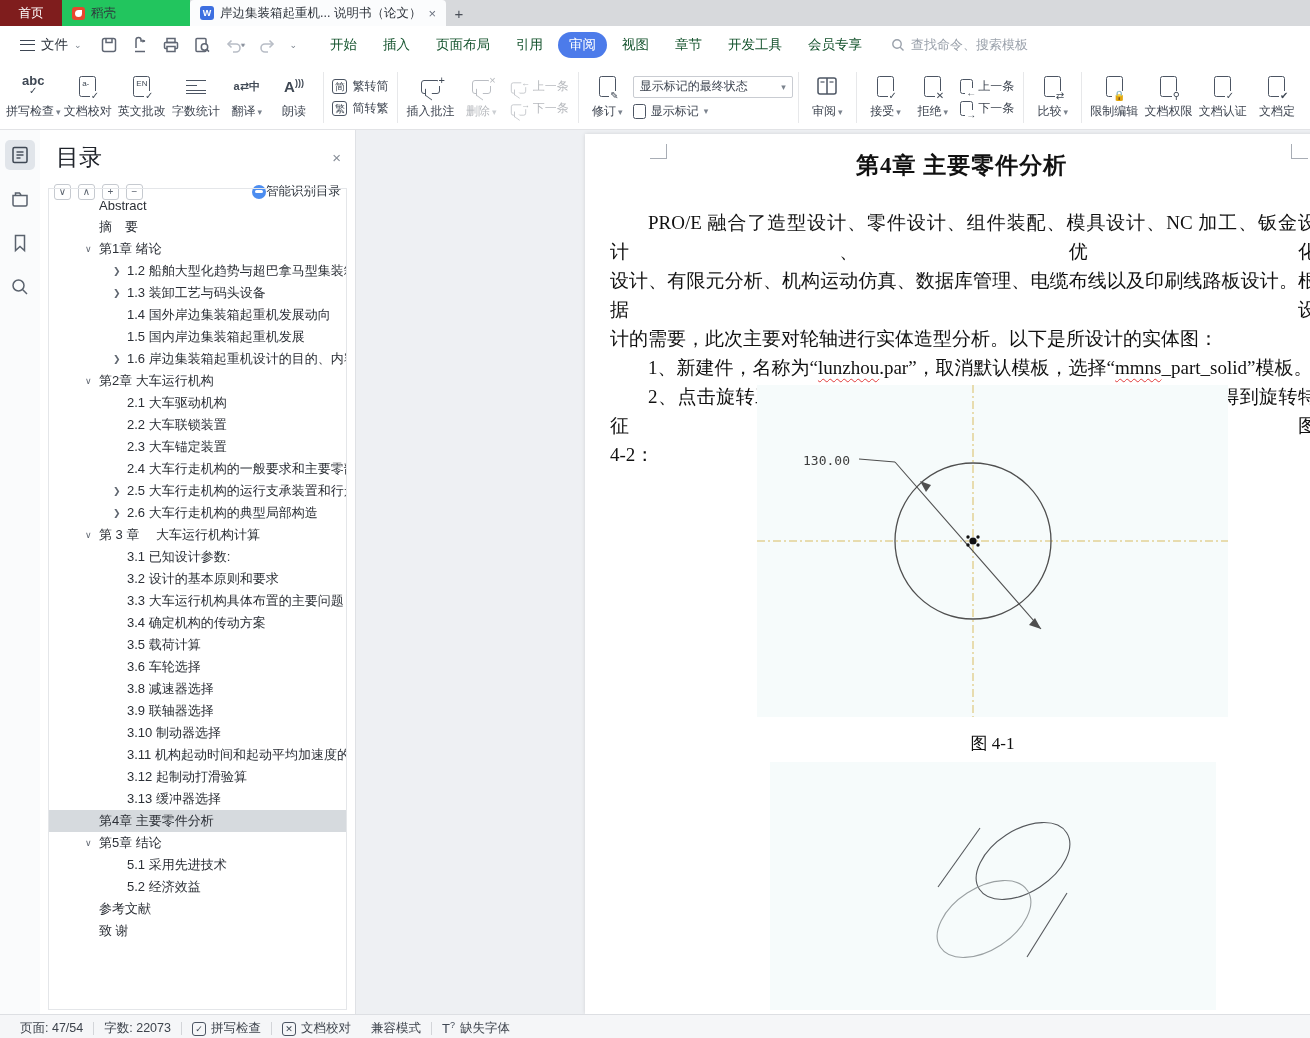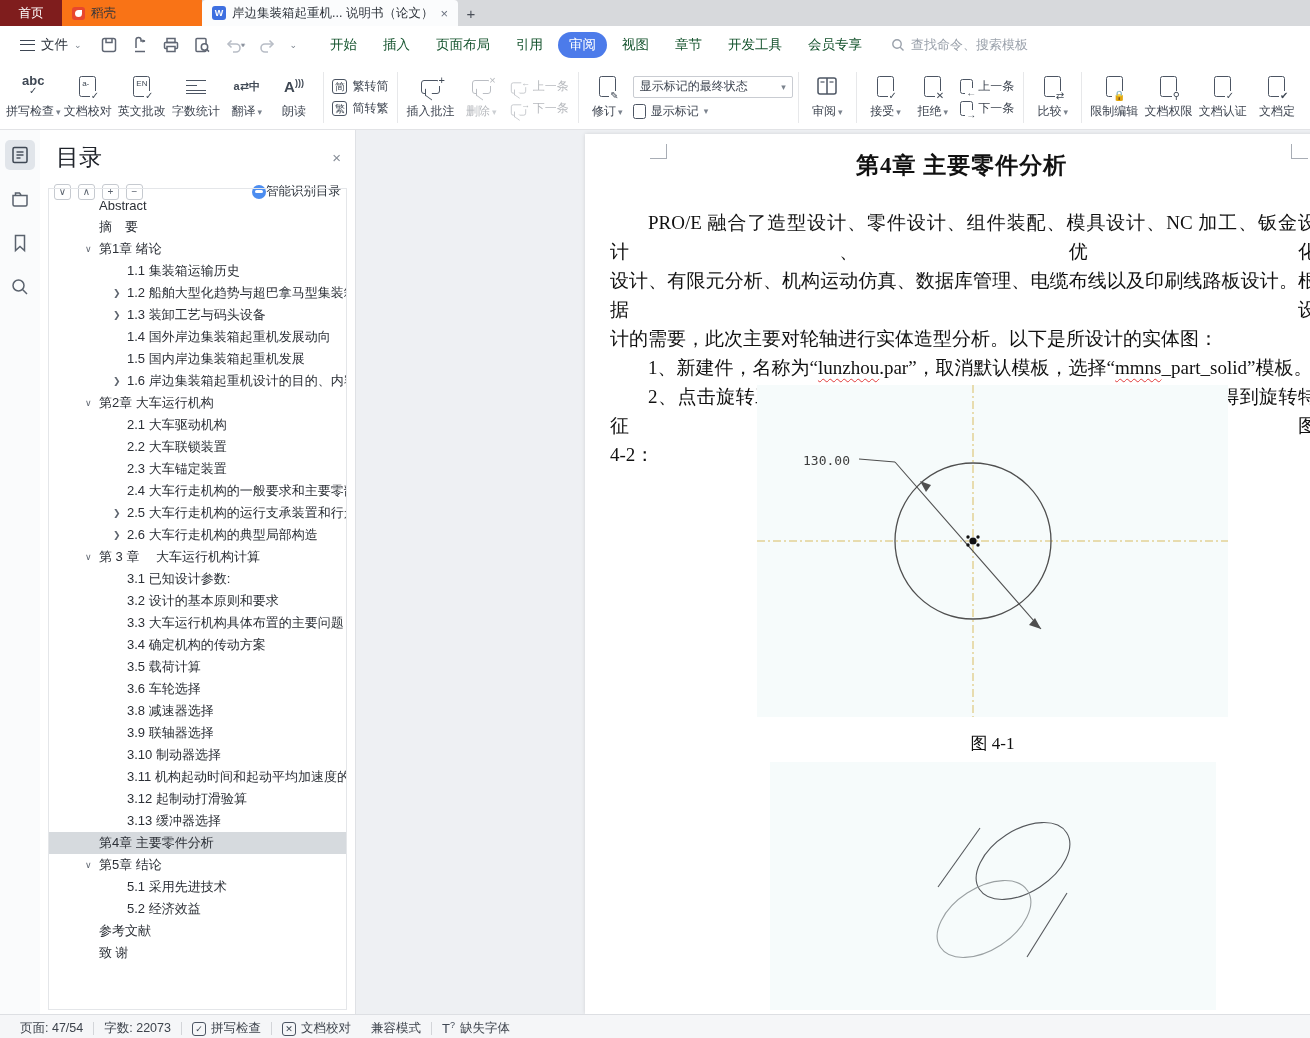--- a/index.html
+++ b/index.html
@@ -3,21 +3,21 @@
 <meta charset="utf-8">
 <style>
   * { margin:0; padding:0; box-sizing:border-box; }
   html,body { width:1310px; height:1038px; overflow:hidden; font-family:"Liberation Sans","DejaVu Sans",sans-serif; }
   body { background:#eef0f3; color:#3d4450; }
 
   
   .titlebar { height:26px; background:#d7d9dc; display:flex; align-items:stretch; }
   .tab { display:flex; align-items:center; font-size:12.5px; padding:0 10px; color:#2f343c; }
   .tab-home { background:#7f1d1d; color:#fff; width:62px; justify-content:center; }
-  .tab-docer { width:140px; background:#f97316; }
+  .tab-docer { width:128px; background:#22c55e; }
   .docer-logo { width:13px; height:13px; border-radius:3px; background:#e8472e; display:inline-block; margin-right:6px; position:relative; }
   .docer-logo::after{ content:""; position:absolute; left:3px; top:3px; width:7px; height:7px; border-radius:50% 0 50% 50%; background:#fff; }
   .tab-doc { background:#fbfcfd; width:256px; border-radius:4px 4px 0 0; }
   .wps-logo { width:14px; height:14px; background:#3d6fe0; border-radius:3px; color:#fff; font-size:9px; font-weight:bold; display:flex; align-items:center; justify-content:center; margin-right:6px; }
   .tab-doc .label { flex:1; white-space:nowrap; overflow:hidden; }
   .tab-close { color:#6b7280; margin-left:6px; font-size:13px; cursor:default; }
   .tab-new { width:26px; display:flex; align-items:center; justify-content:center; color:#4a4f58; font-size:15px; }
 
   
   .menubar { height:38px; background:#fff; display:flex; align-items:center; padding:0 12px; }
@@ -449,24 +449,20 @@
         <div class="toc-item lvl0">
           <span class="chev"></span>
           <span>摘　要</span>
         </div>
 
         <div class="toc-item lvl0">
           <span class="chev">∨</span>
           <span>第1章 绪论</span>
         </div>
 
-        <div class="toc-item lvl1">
-          <span class="chev"></span>
-          <span>1.1  集装箱运输历史</span>
-        </div>
 
         <div class="toc-item lvl1">
           <span class="chev">❯</span>
           <span>1.2  船舶大型化趋势与超巴拿马型集装箱运 ...</span>
         </div>
 
         <div class="toc-item lvl1">
           <span class="chev">❯</span>
           <span>1.3   装卸工艺与码头设备</span>
         </div>

